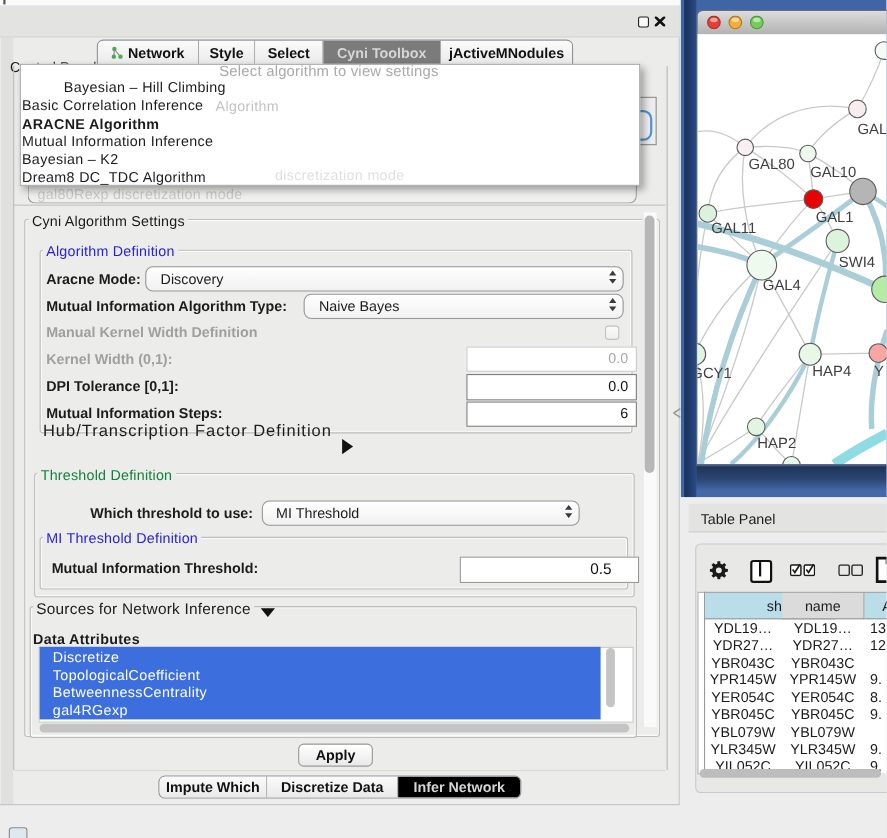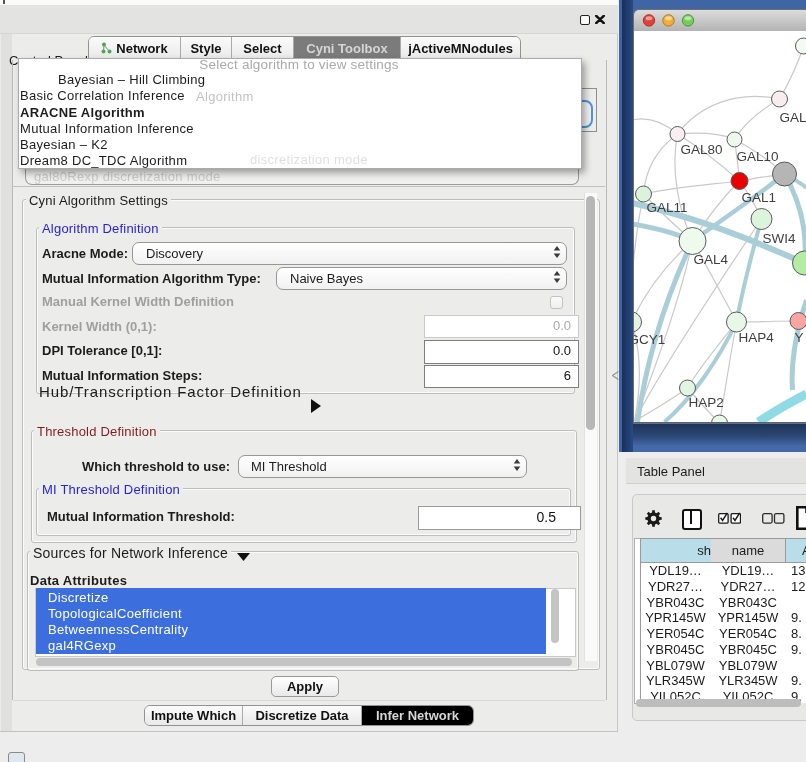--- a/index.html
+++ b/index.html
@@ -109,21 +109,21 @@
 
 <div class="lbl b" style="left:42px;top:368px;">Mutual Information Steps:</div>
 <div class="field" style="left:424px;top:365px;width:146px;height:17px;border:1px solid #7e7e7e;padding:2px 7px 2px 0;color:#111;">6</div>
 
 <div class="lbl" style="left:39px;top:383px;font-size:15px;letter-spacing:0.9px;">Hub/Transcription Factor Definition</div>
 <svg class="abs" style="left:310px;top:399px;" width="12" height="14" viewBox="0 0 12 14">
     <path d="M1 0 L11 7 L1 14 Z" fill="#111"></path>
   </svg>
 
 <div class="grp" style="left:31px;top:430px;width:544px;height:111px;"></div>
-<div class="grplab" style="left:34px;top:424px;color:#7f1d1d;">Threshold Definition</div>
+<div class="grplab" style="left:34px;top:424px;color:#15803d;">Threshold Definition</div>
 
 <div class="lbl b" style="left:82px;top:459px;">Which threshold to use:</div>
 <div class="combo" style="left:238px;top:455px;width:287px;height:21px;"></div>
 <div class="combotext" style="left:251px;top:459px;">MI Threshold</div>
 <svg class="abs" style="left:513px;top:459px;" width="8" height="12" viewBox="0 0 8 12">
     <path d="M4 0 L7.3 4.4 H0.7 Z" fill="#3a3a3a"></path>
     <path d="M4 12 L0.7 7.6 H7.3 Z" fill="#3a3a3a"></path>
   </svg>
 
 <div class="grp" style="left:36px;top:488px;width:533px;height:46px;"></div>

